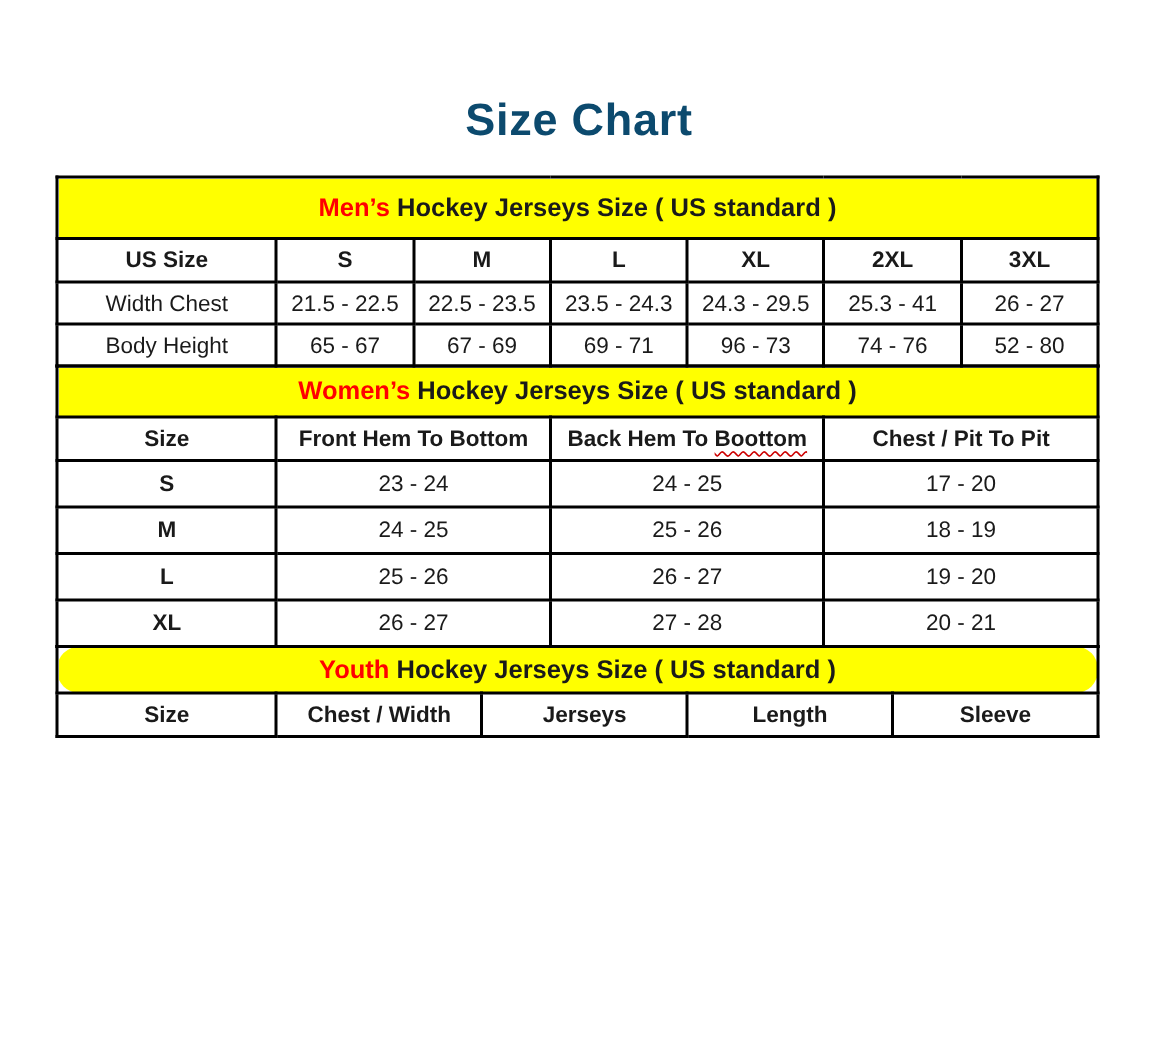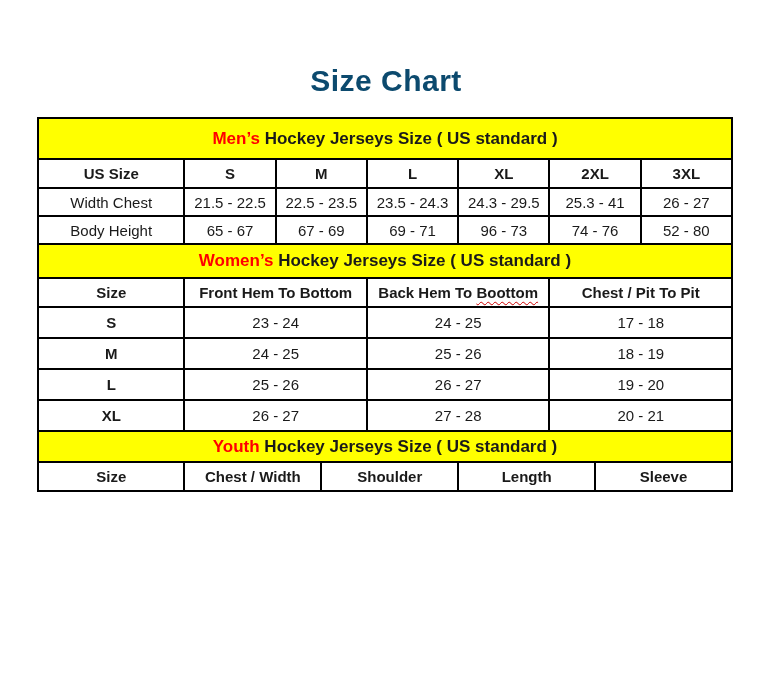--- a/index.html
+++ b/index.html
@@ -30,21 +30,21 @@
   th { font-weight: bold; height: 23px; }
   td.cell { height: 22px; font-weight: normal; }
   .women td.cell, .youth td.cell { height: 25px; }
   td.row-label-bold { font-weight: bold; }
   .banner-cell {
     background: #FFFF00;
     font-weight: bold; font-size: 17px;
   }
   .men .banner-cell { height: 35px; }
   .women .banner-cell { height: 28px; }
-  .youth .banner-cell { height: 25px; }
+  .youth .banner-cell { height: 25px; border-radius: 15px; }
   .hl { color: #FF0000; }
   .squiggle {
     text-decoration-line: underline;
     text-decoration-style: wavy;
     text-decoration-color: #CC0000;
     text-decoration-thickness: 1px;
     text-underline-offset: 3px;
   }
   col.c-label { width: 21.1%; }
   .men col.c-val { width: 13.15%; }
@@ -118,21 +118,21 @@
         <tr>
           <th>Size</th>
           <th>Front Hem To Bottom</th>
           <th><span>Back Hem To </span><span class="squiggle">Boottom</span></th>
           <th>Chest / Pit To Pit</th>
         </tr>
         <tr>
           <td class="cell row-label-bold">S</td>
           <td class="cell">23 - 24</td>
           <td class="cell">24 - 25</td>
-          <td class="cell">17 - 18</td>
+          <td class="cell">17 - 20</td>
         </tr>
         <tr>
           <td class="cell row-label-bold">M</td>
           <td class="cell">24 - 25</td>
           <td class="cell">25 - 26</td>
           <td class="cell">18 - 19</td>
         </tr>
         <tr>
           <td class="cell row-label-bold">L</td>
           <td class="cell">25 - 26</td>
@@ -156,21 +156,21 @@
           <col class="c-val">
           <col class="c-val">
       </colgroup>
       <tbody>
         <tr>
           <td class="banner-cell" colspan="5"><span class="hl">Youth</span><span> Hockey Jerseys Size ( US standard )</span></td>
         </tr>
         <tr>
           <th>Size</th>
           <th>Chest / Width</th>
-          <th>Shoulder</th>
+          <th>Jerseys</th>
           <th>Length</th>
           <th>Sleeve</th>
         </tr>
       </tbody>
     </table>
 
   </div>
 </div>
 
 </body></html>

